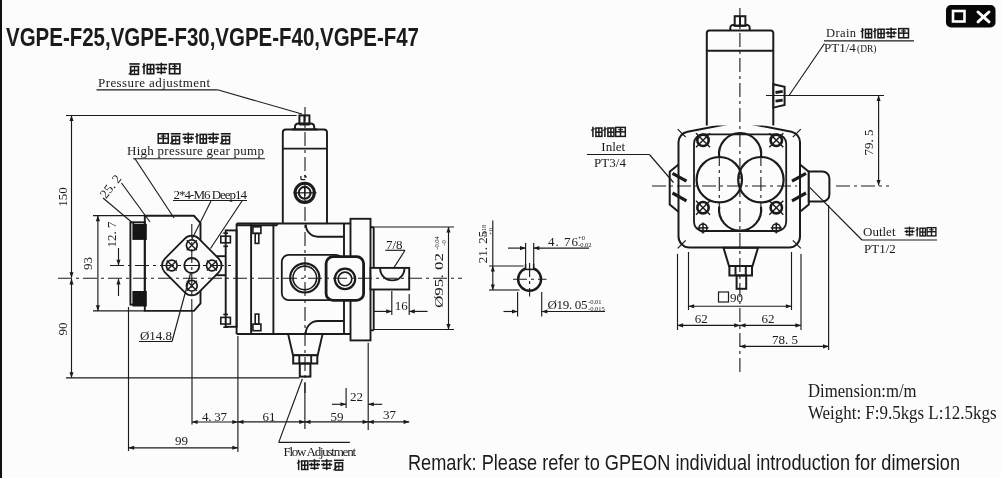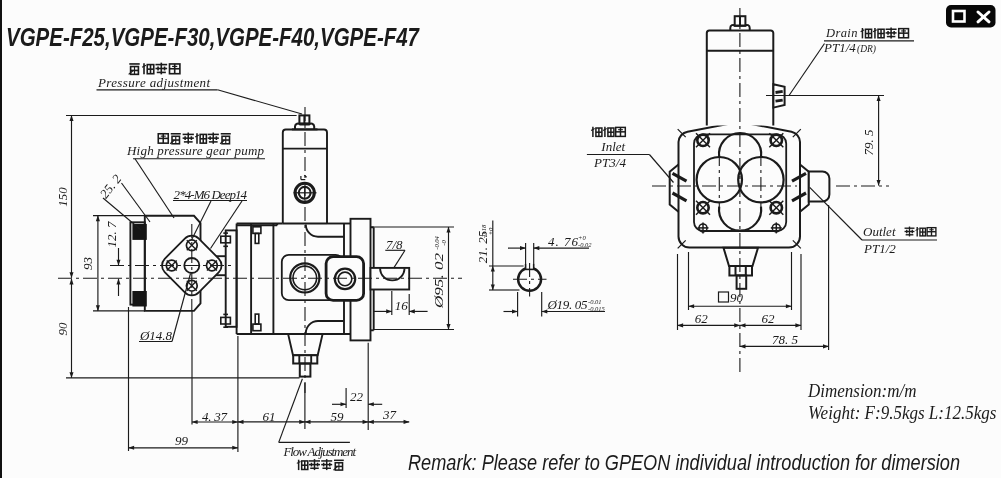--- a/index.html
+++ b/index.html
@@ -1,16 +1,16 @@
 <!DOCTYPE html>
 <html><head>
 <meta charset="utf-8">
 <style>
   html,body{margin:0;padding:0;background:#fff;}
-  #stage{position:relative;width:1001px;height:478px;background:#f9a8d4;overflow:hidden;font-style:italic;}
+  #stage{position:relative;width:1001px;height:478px;background:#f9a8d4;overflow:hidden;}
   svg{position:absolute;left:0;top:0;}
   text{fill:#1b1b1b;}
 </style>
 </head>
 <body>
 <div id="stage">
 <svg width="1001" height="478" viewBox="0 0 1001 478">
 <defs>
 
   <g id="cj1" stroke="#1b1b1b" stroke-width="1.25" fill="none">

